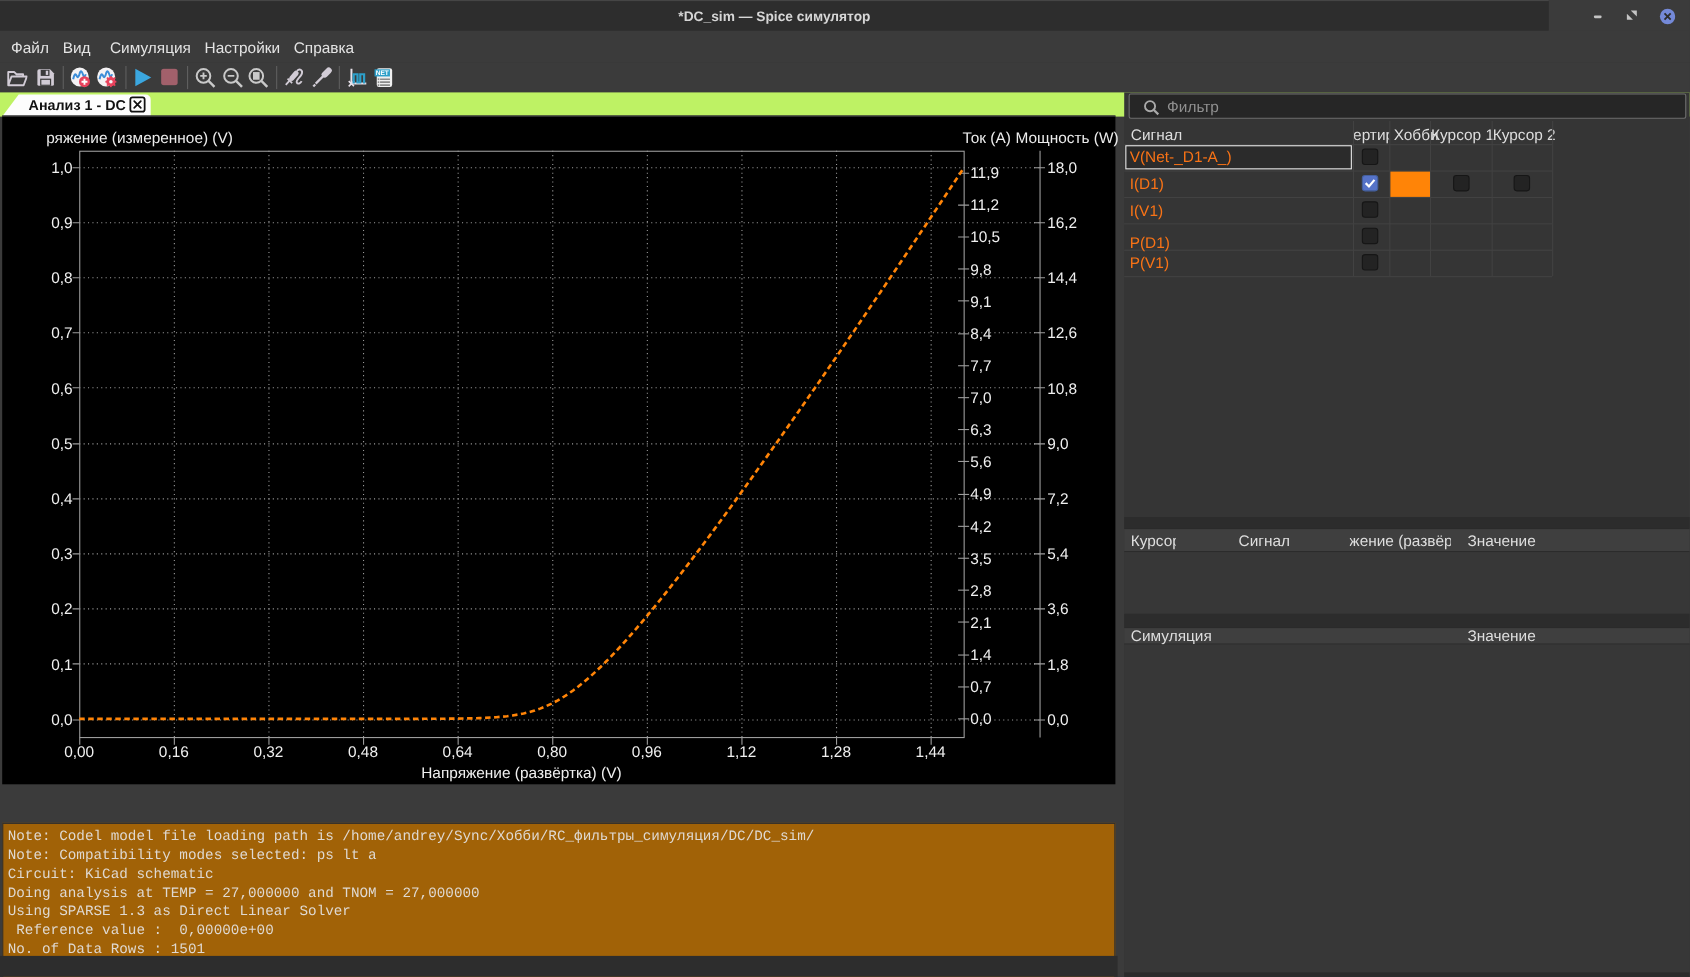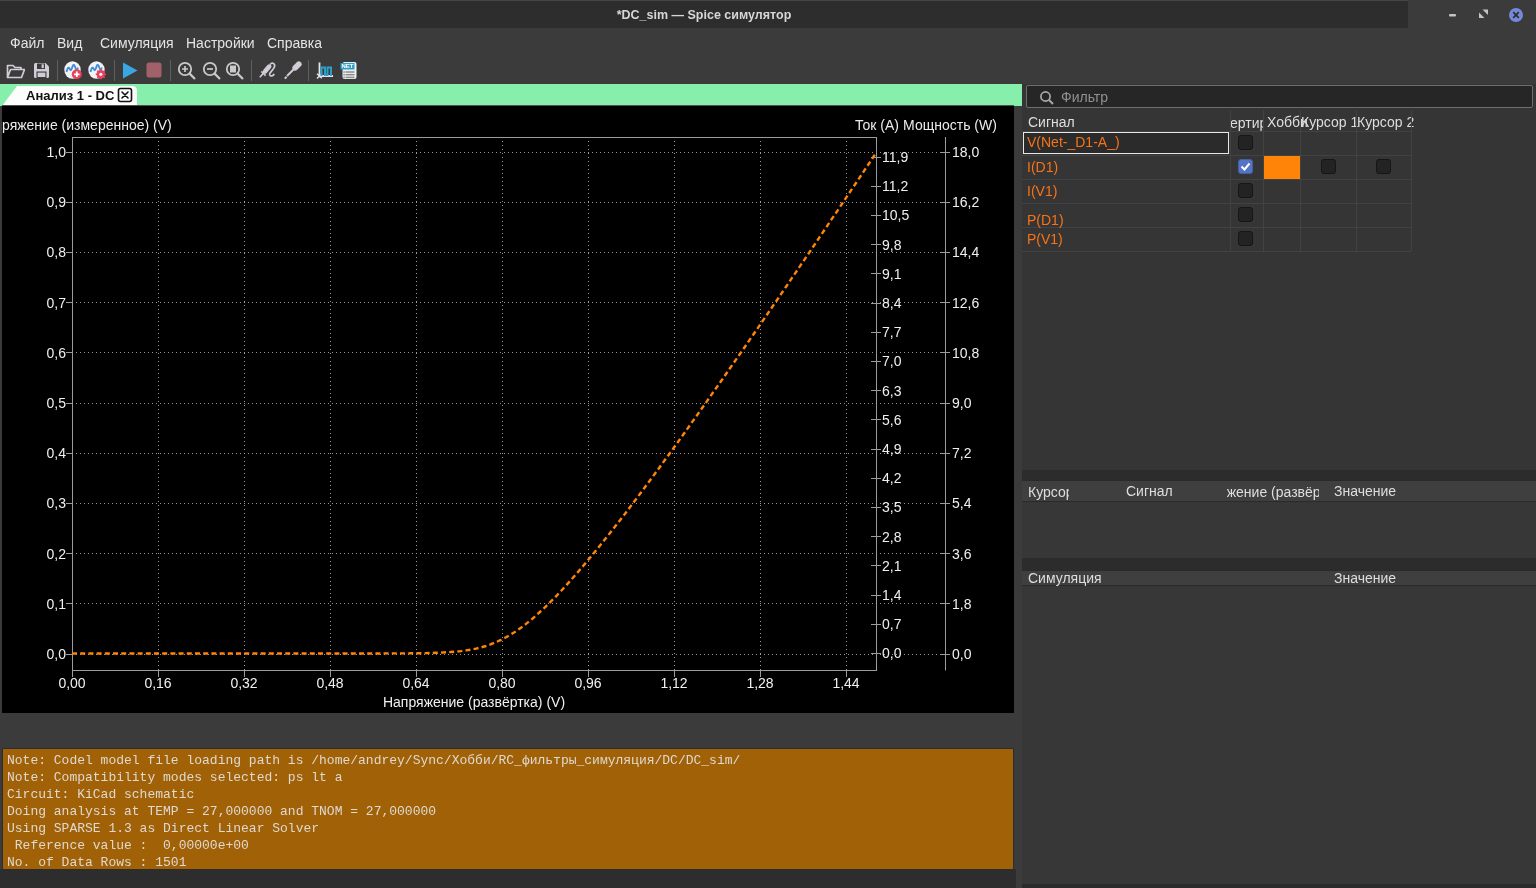--- a/index.html
+++ b/index.html
@@ -4,23 +4,23 @@
 html,body { width:1536px; height:888px; overflow:hidden; background:#3b3b3b;
   font-family:"Liberation Sans", sans-serif; }
 .abs { position:absolute; }
 #titlebar { position:absolute; left:0; top:0; width:1408px; height:28px; background:#2d2d2d; border-top:1px solid #454545; }
 #titlebar .t { position:absolute; width:100%; text-align:center; top:7px; font-size:12.5px; font-weight:bold; color:#d6d6d6; }
 #menubar { position:absolute; left:0; top:28px; width:1536px; height:29px; background:#3b3b3b; }
 #menubar span { position:absolute; top:7px; font-size:14px; color:#e4e4e4; }
 #toolbar { position:absolute; left:0; top:57px; width:1536px; height:27px; background:#3b3b3b; }
 #toolbar svg { position:absolute; }
 .sep { position:absolute; top:3px; width:1px; height:21px; background:#5f5f5f; }
-#tabstrip { position:absolute; left:0; top:84px; width:1536px; height:22px; background:#86efac; }
+#tabstrip { position:absolute; left:0; top:84px; width:1536px; height:22px; background:#bef264; }
 #plotwin { position:absolute; left:2px; top:105px; width:1012px; height:608px; background:#000; border-top:1px solid #4e4e4e; }
-.ptitle { position:absolute; top:11px; font-size:14px; color:#ececec; white-space:nowrap; }
+.ptitle { position:absolute; top:11px; font-size:14px; color:#ececec; white-space:nowrap;padding-left:40px; }
 #console { position:absolute; left:2px; top:748px; width:1012px; height:149px; background:#a16207; border:1px solid #2e2e2e;
   font-family:"Liberation Mono", monospace; font-size:13px; line-height:17px; color:#dfd9d2; padding:3px 0 0 4px; white-space:pre; }
 #botband { position:absolute; left:0; top:869px; width:1016px; height:19px; background:#2d2d2d; }
 #panel { position:absolute; left:1022px; top:84px; width:514px; height:804px; background:#353535;text-align:center; }
 #filter { position:absolute; left:4px; top:1px; width:507px; height:23px; background:#262626; border:1px solid #6e6e6e; border-radius:2px; }
 #filter .ph { position:absolute; left:34px; top:3px; font-size:14px; color:#909090; }
 .hdrtxt { position:absolute; font-size:14px; color:#dedede; white-space:nowrap; }
 .rowtxt { position:absolute; font-size:14px; color:#f97316; white-space:nowrap; }
 .gline { position:absolute; background:#424242; }
 .cb { position:absolute; width:15px; height:15px; background:#232323; border:1px solid #161616; border-radius:3px; }

